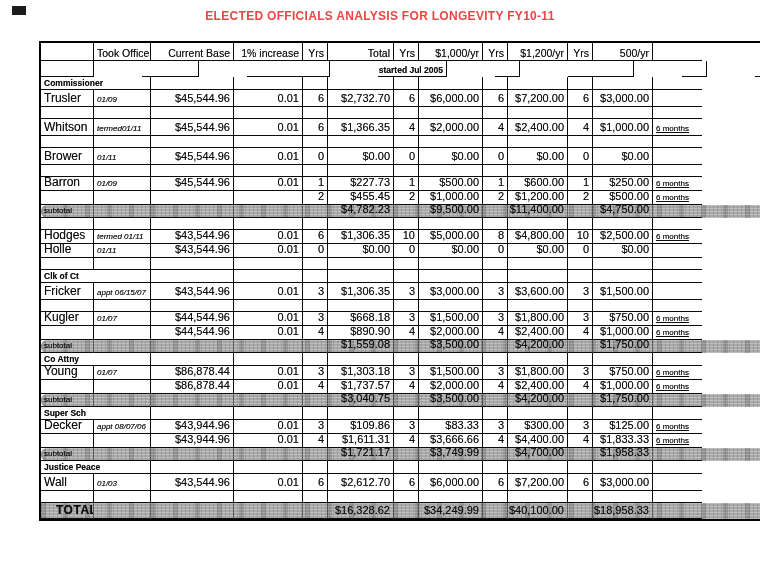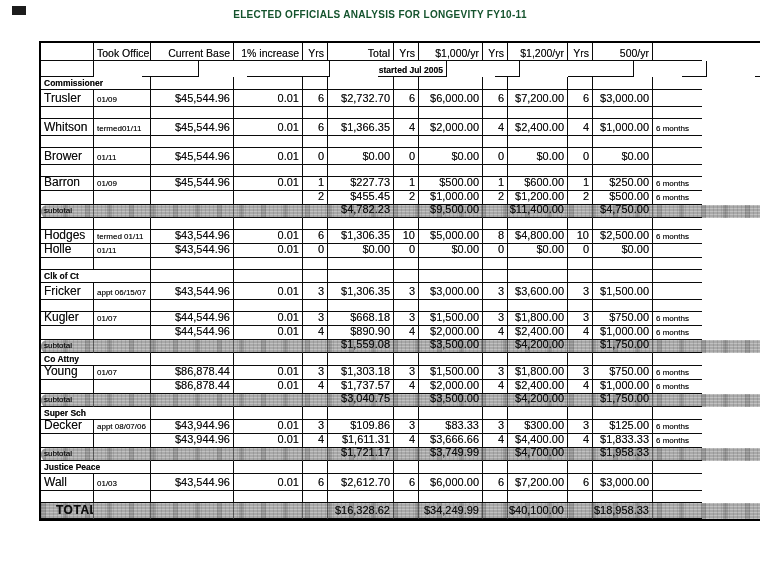--- a/index.html
+++ b/index.html
@@ -2,36 +2,36 @@
 <html><head>
 <meta charset="utf-8">
 <style>
   html,body{margin:0;padding:0;}
   body{
     width:760px;height:577px;position:relative;background:#ffffff;
     font-family:"Liberation Sans", sans-serif;color:#0d0d0d;overflow:hidden;
   }
   .title{
     position:absolute;top:9px;left:0;width:760px;text-align:center;
-    font-size:10px;font-weight:bold;letter-spacing:.3px;color:#14532d;
+    font-size:12px;font-weight:bold;letter-spacing:.3px;color:#ef4444;
   }
   .scan-mark{
     position:absolute;left:12px;top:6px;width:14px;height:9px;background:#1c1c1c;
   }
   .grid{
     position:absolute;left:39px;top:41px;border:2px solid #000;background:#fff;
   }
   .row{display:flex;}
   .cell{
     box-sizing:border-box;border-right:1px solid #0a0a0a;border-bottom:1px solid #0a0a0a;
     display:flex;align-items:flex-end;overflow:hidden;white-space:nowrap;
     font-size:11px;line-height:1;padding:0 3px 2px 3px;
     text-shadow:0 0 .4px rgba(0,0,0,.55);
   }
-  .cell:last-child{border-right:none;}
+  .cell:last-child{border-right:none;text-decoration:underline;}
   .al{justify-content:flex-start;}
   .ar{justify-content:flex-end;}
   
   .c0{width:53px;}.c1{width:57px;}.c2{width:83px;}.c3{width:69px;}
   .c4{width:25px;}.c5{width:66px;}.c6{width:25px;}.c7{width:64px;}
   .c8{width:25px;}.c9{width:60px;}.c10{width:25px;}.c11{width:60px;}
   .c12{width:49px;}.c01{width:110px;}
   
   .r-h1{height:18px;}
   .r-h2{height:16px;gap:48px;}
@@ -39,21 +39,21 @@
   .r-data{height:14px;text-align:center;}
   .r-data.tall{height:17px;}
   .r-sp{height:12px;}
   .r-sub{height:13px;border-radius:6px;}
   .r-tot{height:16px;}
   
   .f-head{font-size:10.5px;}
   .f-cap{font-size:9.5px;}
   .f-start{font-size:8.5px;font-weight:bold;}
   .f-name{font-size:12px;}
-  .f-date{font-size:8px;}
+  .f-date{font-size:8px;font-style:italic;}
   .f-note{font-size:8px;}
   .f-sec{font-size:8.5px;font-weight:bold;}
   .f-sublab{font-size:8px;}
   .f-totlab{font-size:12px;font-weight:bold;letter-spacing:.5px;padding-left:15px;}
   
   .r-sub,.r-tot{
     background:
       repeating-linear-gradient(90deg, rgba(0,0,0,.14) 0 5px, rgba(0,0,0,0) 5px 22px),
       repeating-linear-gradient(90deg, rgba(0,0,0,.10) 0 1px, rgba(0,0,0,0) 1px 4px),
       repeating-linear-gradient(0deg, rgba(255,255,255,.28) 0 1px, rgba(0,0,0,0) 1px 3px),

